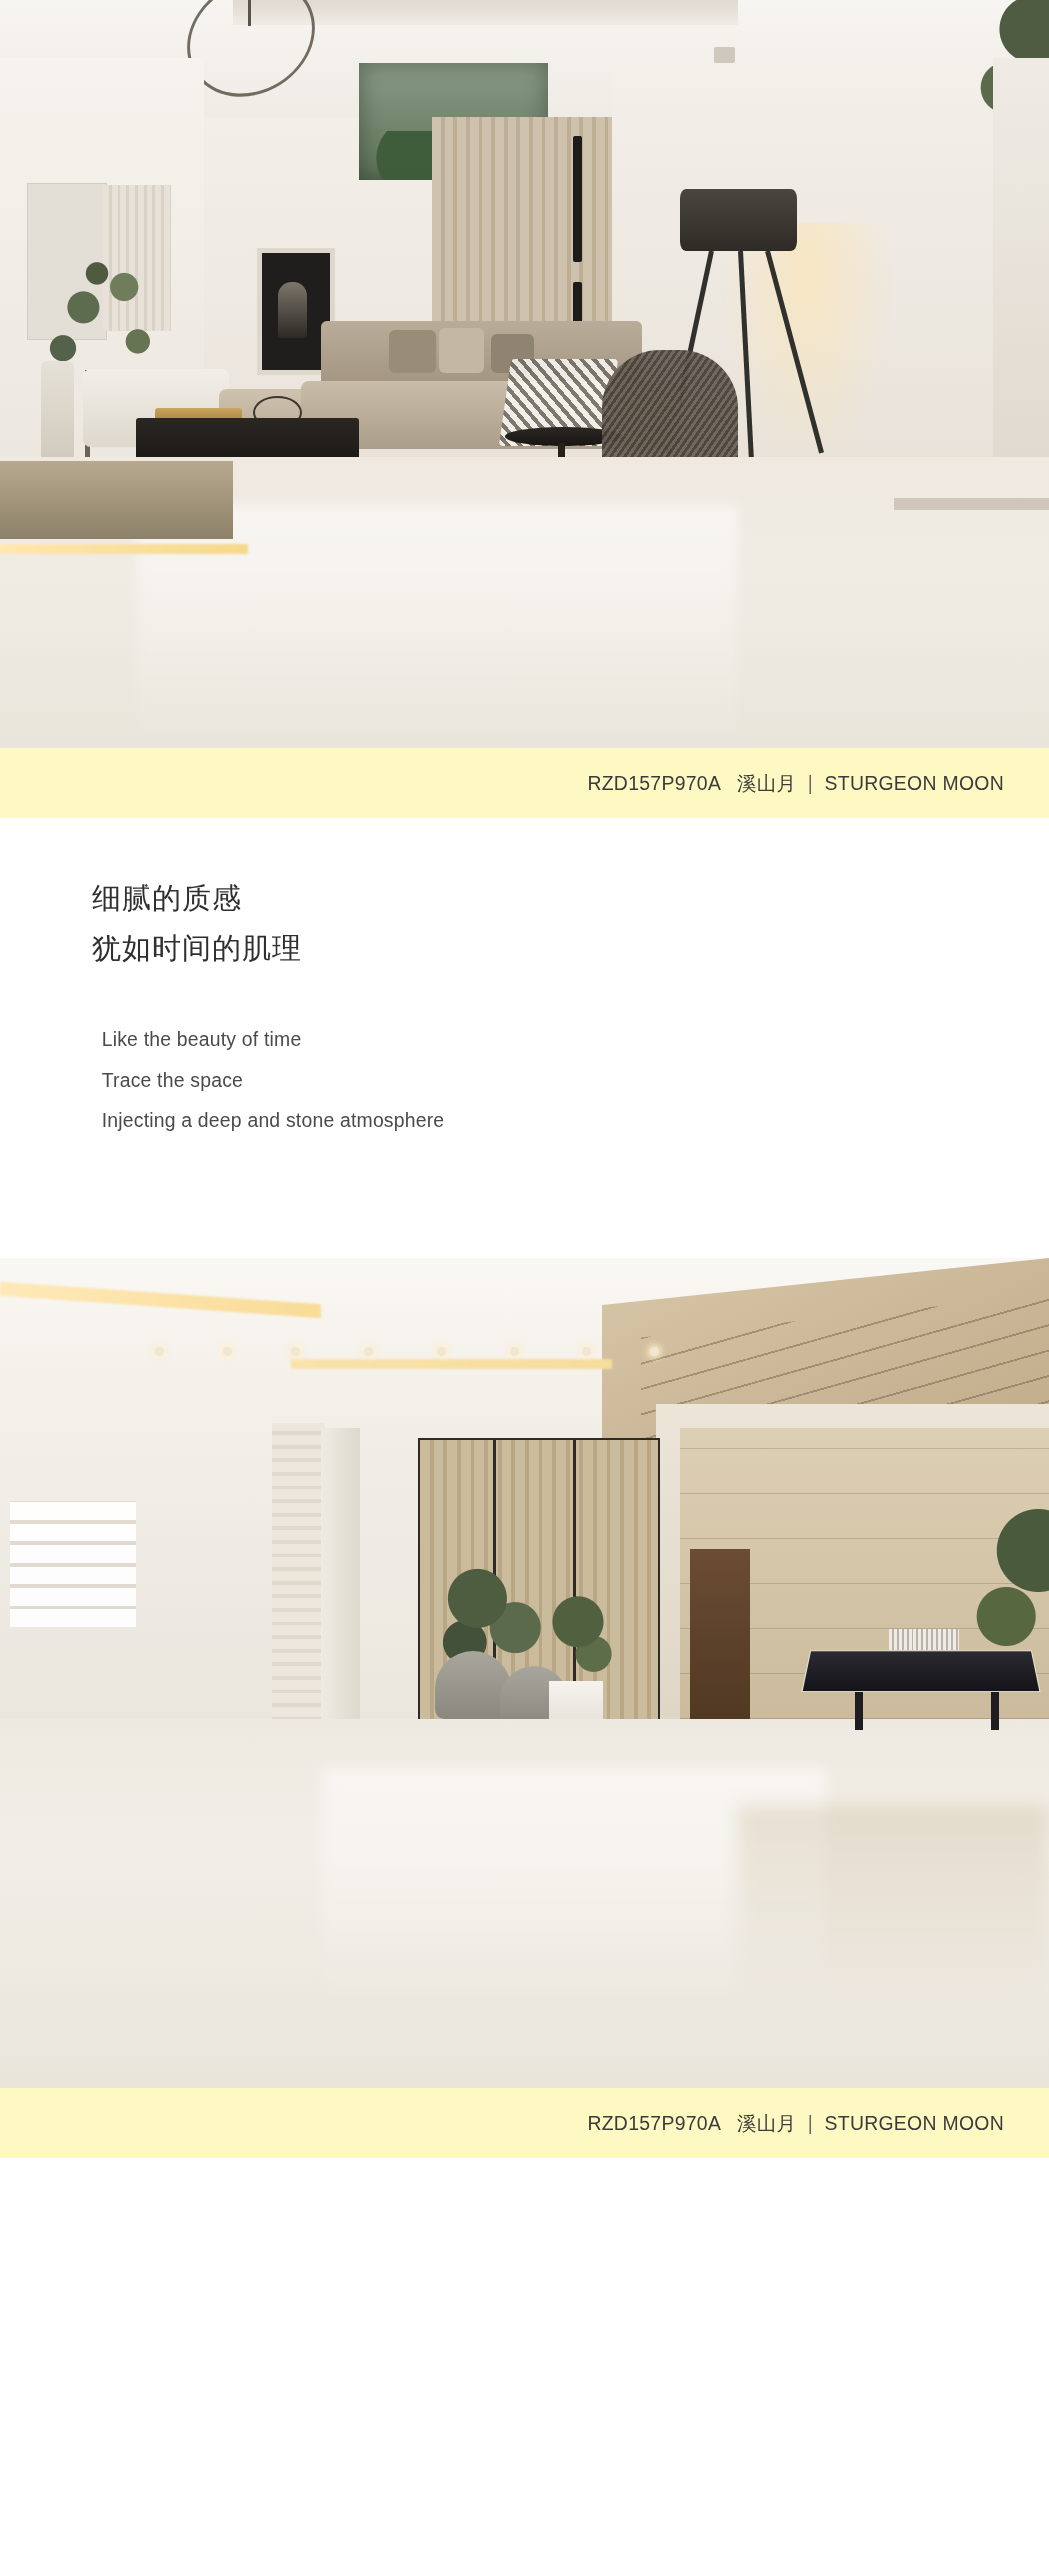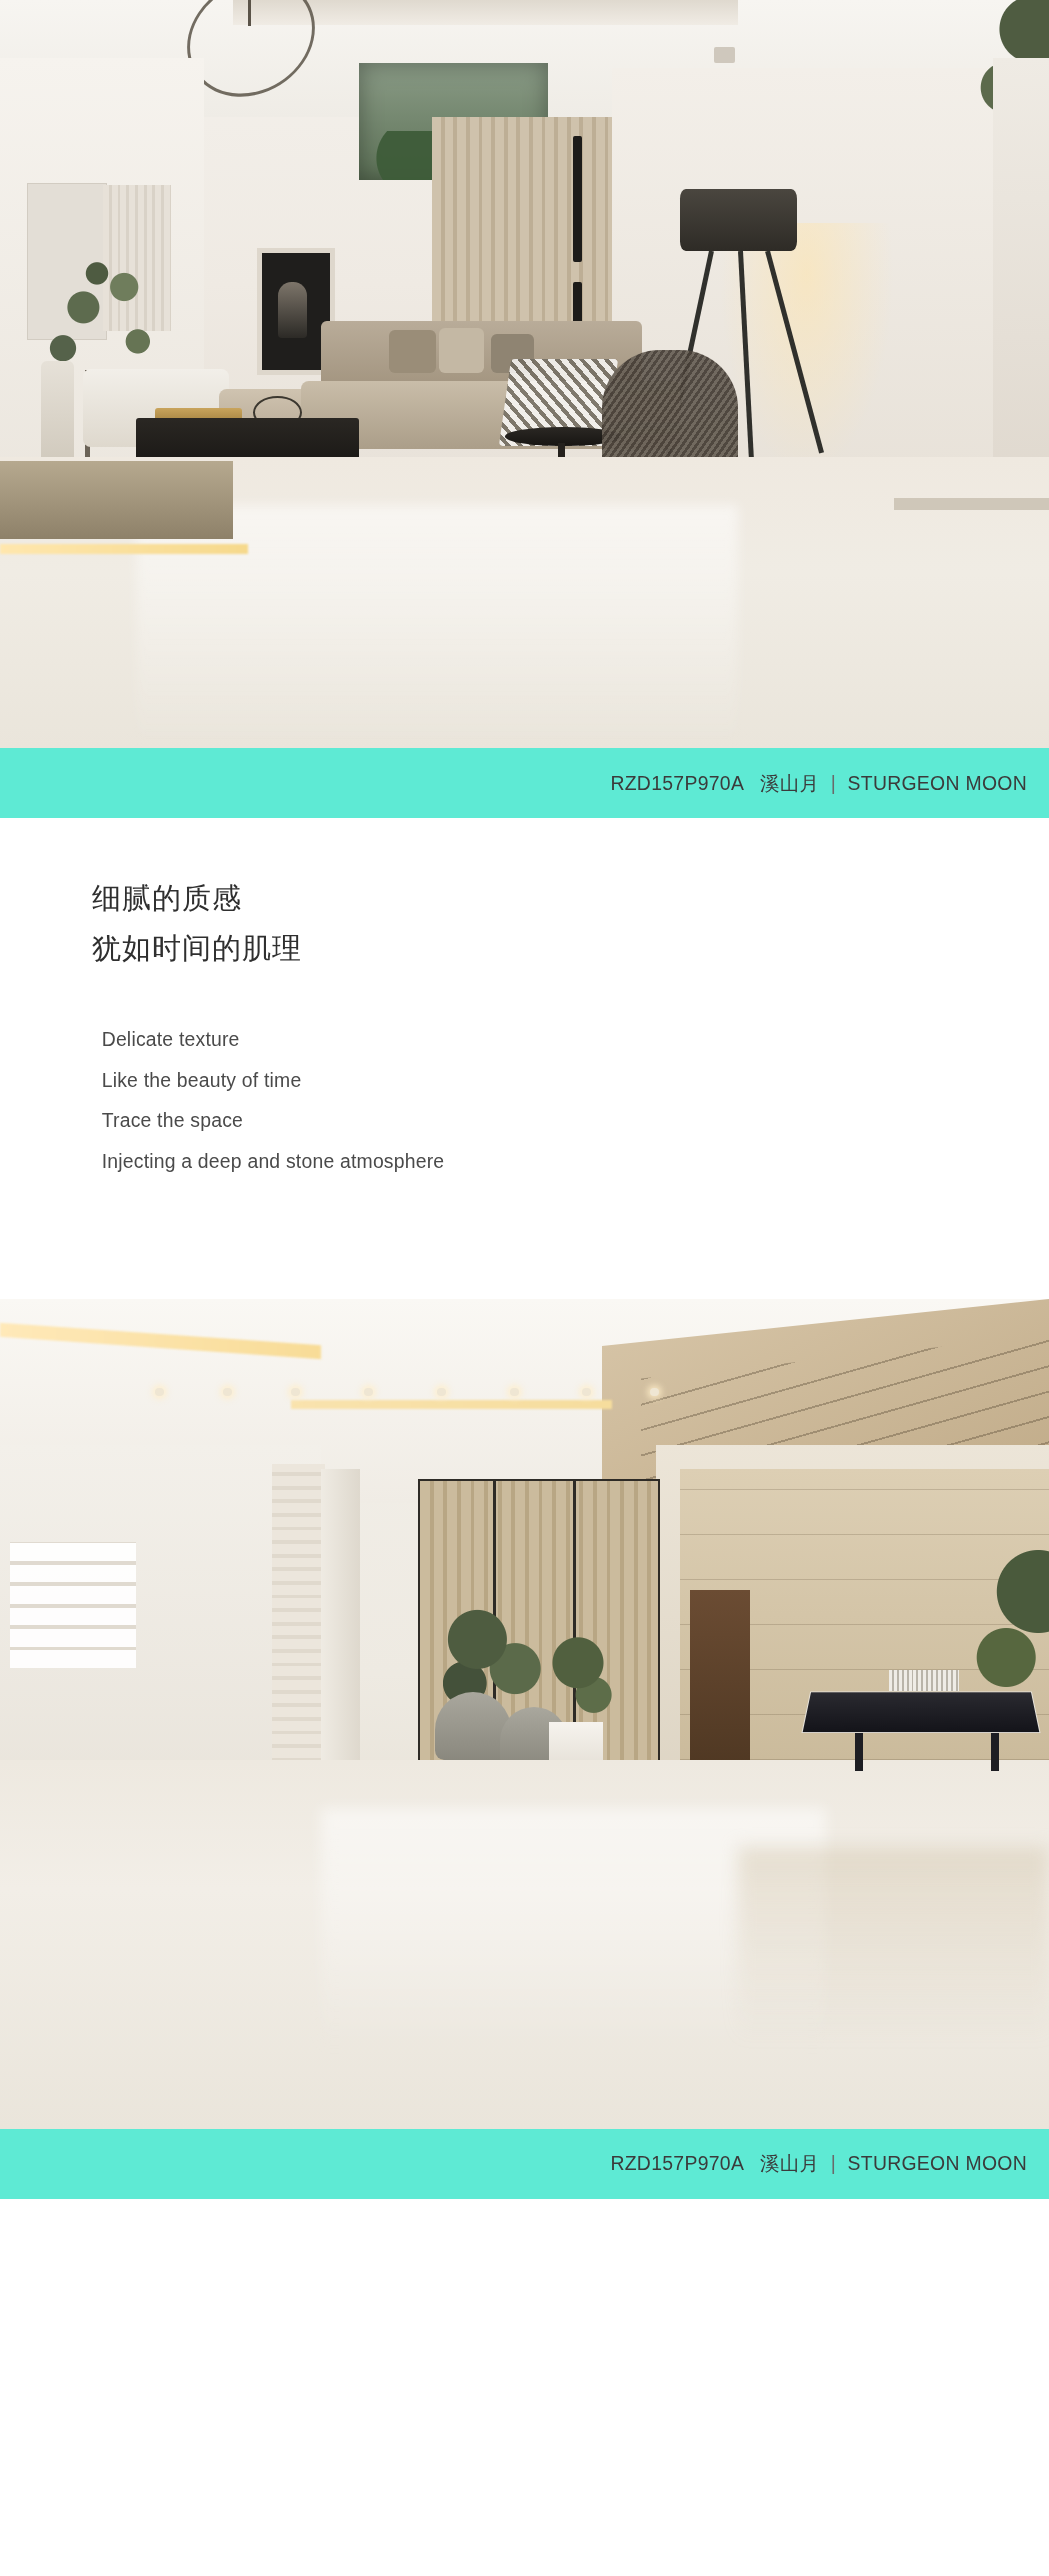--- a/index.html
+++ b/index.html
@@ -382,22 +382,22 @@
     background: linear-gradient(180deg, rgba(210,196,170,.45), rgba(255,255,255,0) 80%);
     filter: blur(8.7px);
   }
 
   
   .caption-bar {
     height: 70px;
     display: flex;
     align-items: center;
     justify-content: flex-end;
-    padding-right: 22px;
-    background: #5eead4;
+    padding-right: 45px;
+    background: #fef9c3;
   }
   .caption-text {
     font-size: 19.4px;
     color: #3b3b3b;
     letter-spacing: 0.3px;
     white-space: nowrap;
   }
   .caption-text .sep { padding: 0 5.8px; color: #6a6a6a; }
 
   
@@ -490,21 +490,20 @@
       <span class="sep">|</span>
       <span>STURGEON MOON</span>
     </div>
   </div>
 
   <div class="copy">
     <div class="cn-line">细腻的质感</div>
     <div class="cn-line">犹如时间的肌理</div>
 
     <div class="en-block">
-      <div class="en-line">Delicate texture</div>
       <div class="en-line">Like the beauty of time</div>
       <div class="en-line">Trace the space</div>
       <div class="en-line">Injecting a deep and stone atmosphere</div>
     </div>
   </div>
 
   <div class="gap-block"></div>
 
   <div class="scene scene-2">
     <div class="s2-bg"></div>

